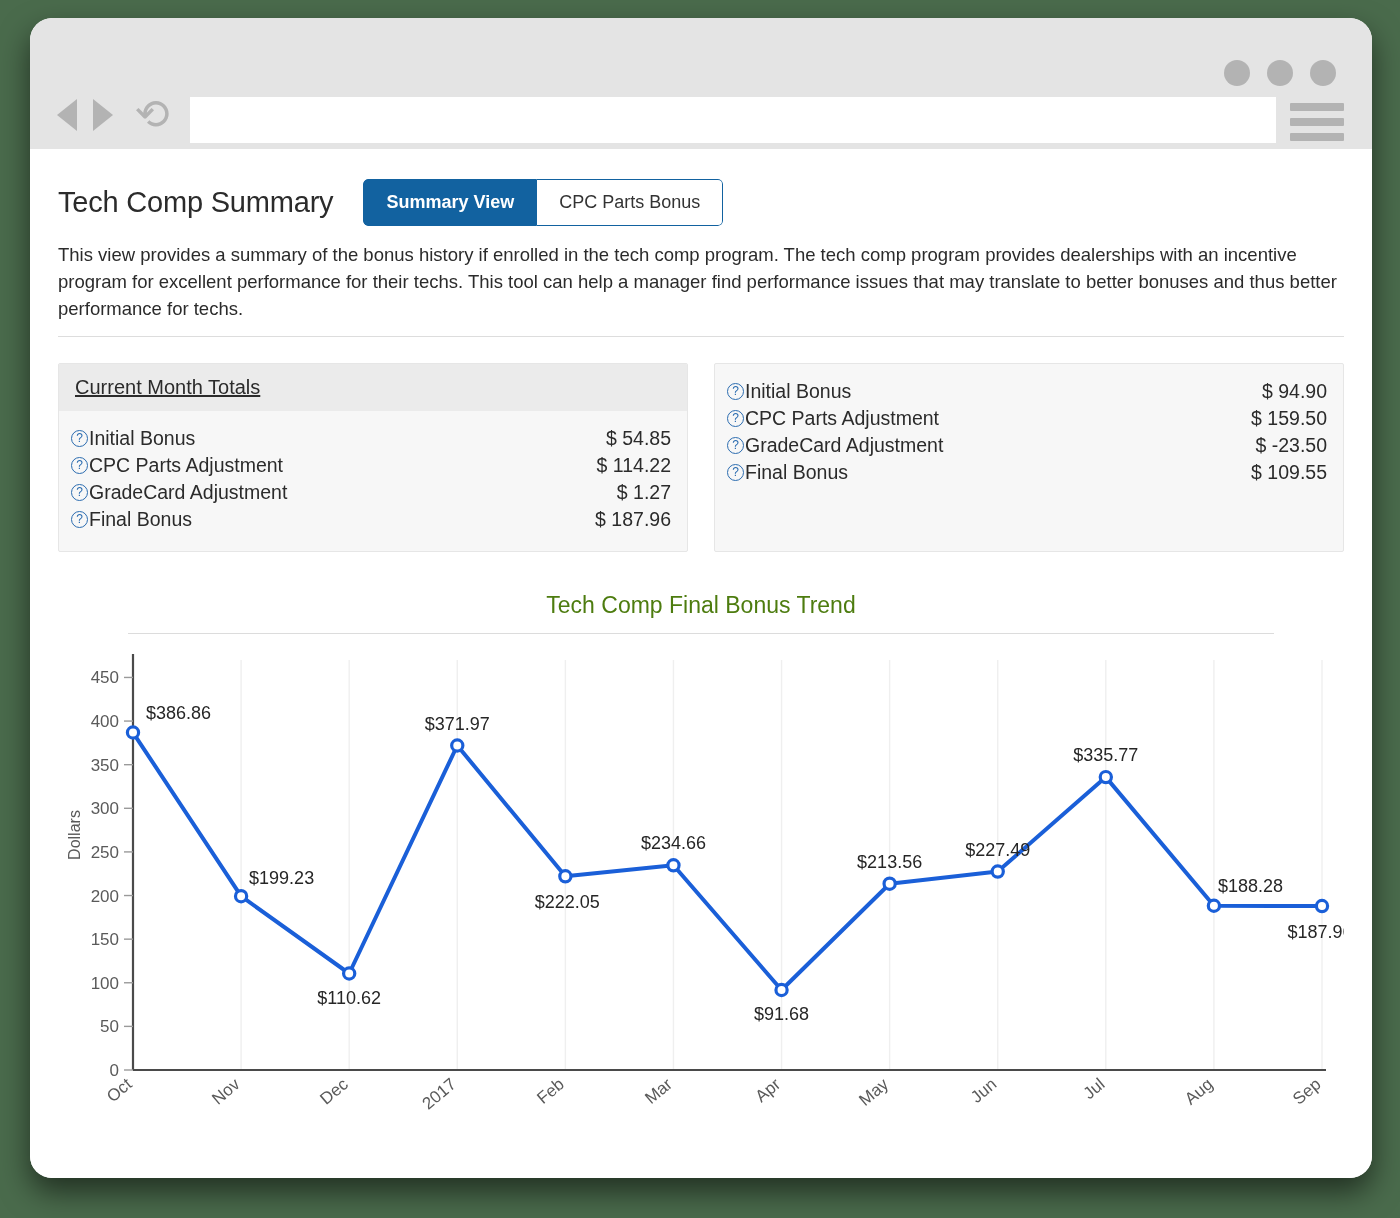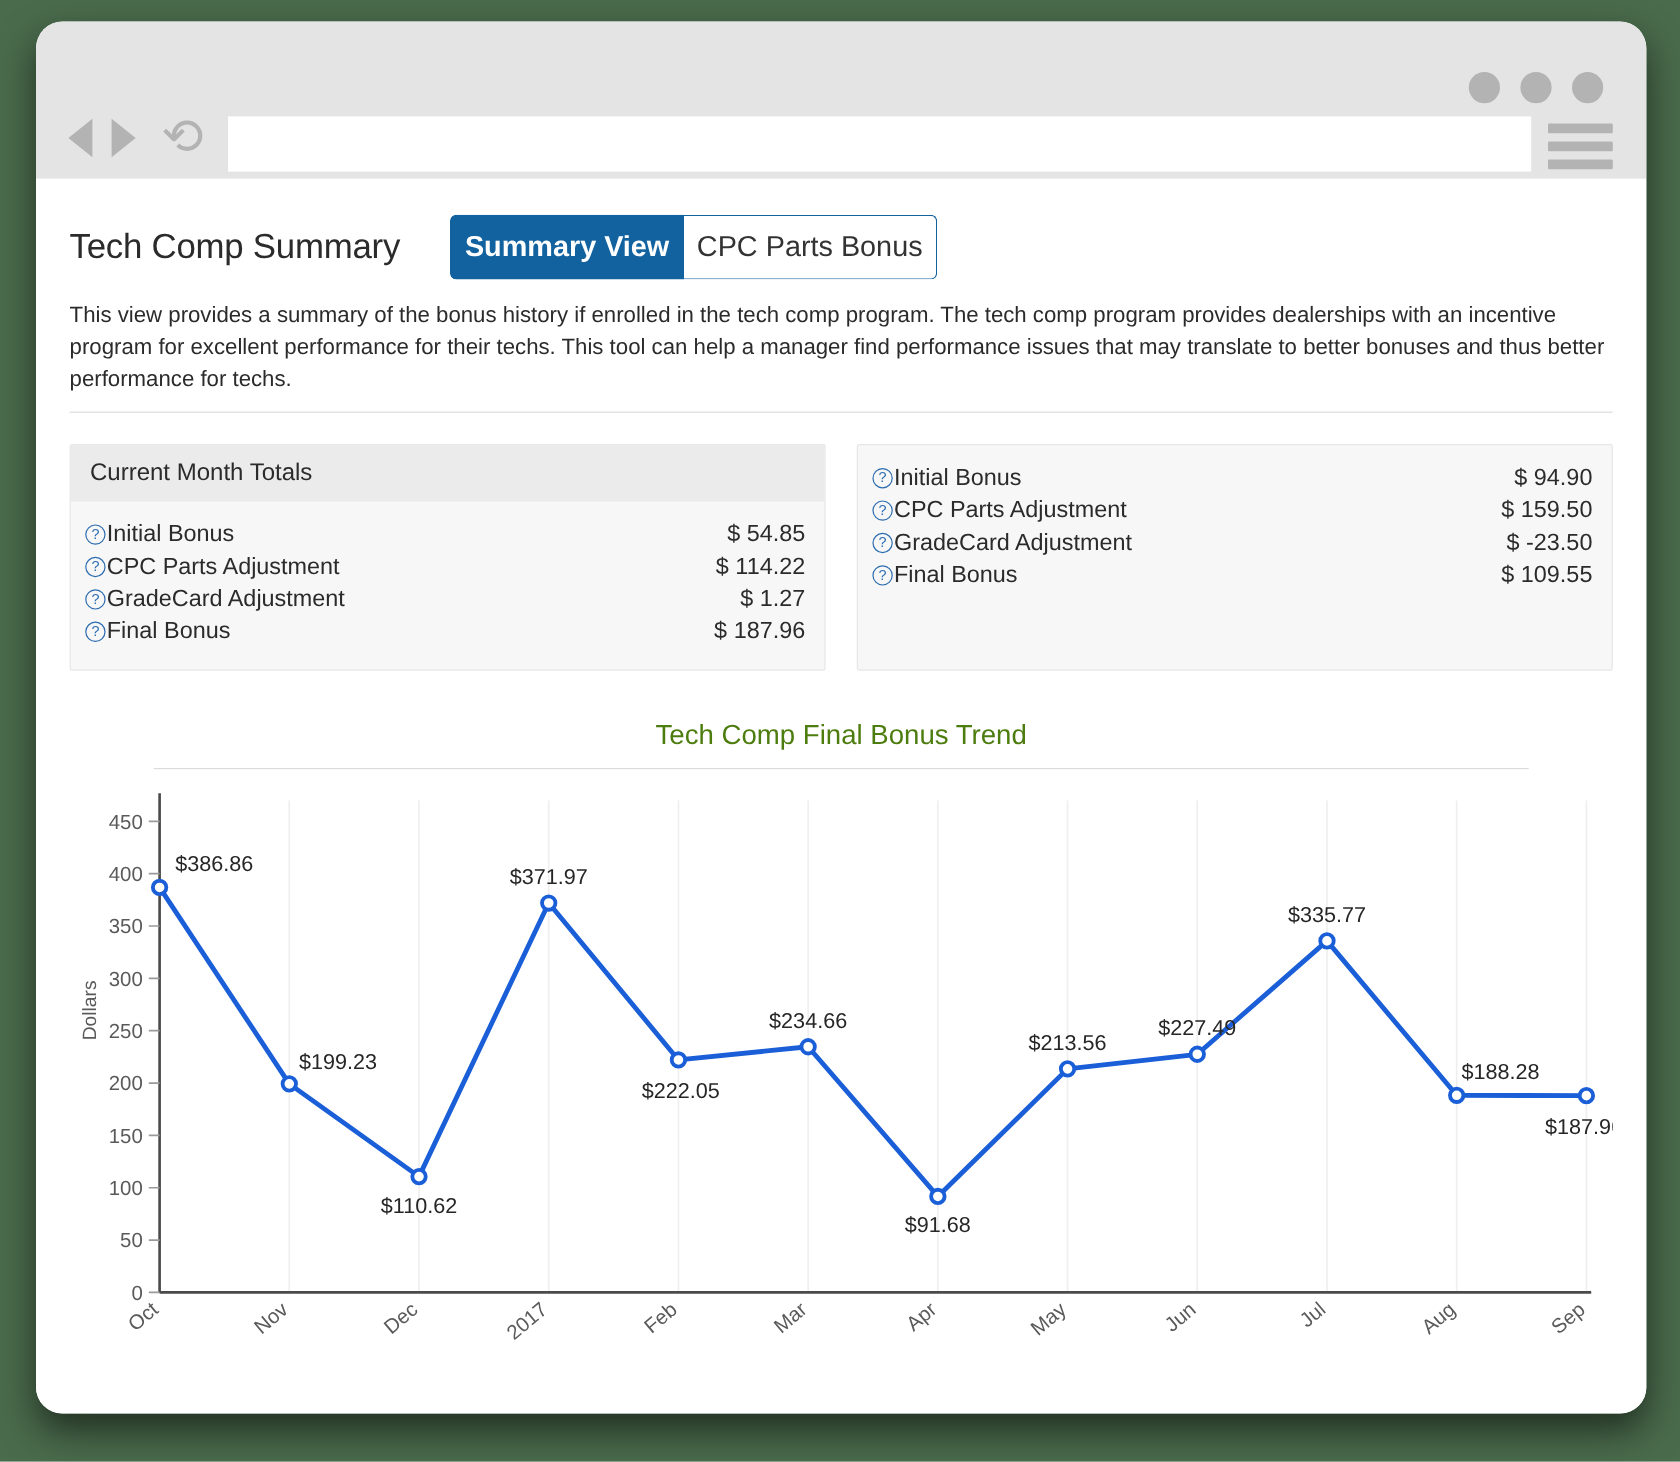--- a/index.html
+++ b/index.html
@@ -124,32 +124,32 @@
     display: flex;
     align-items: center;
     padding-top: 30px;
   }
 
   .page-title {
     font-size: 29px;
     color: #2b2b2b;
     font-weight: 400;
     letter-spacing: -0.2px;
-    margin-right: 42px;
+    margin-right: 30px;
     white-space: nowrap;
   }
 
   .tabs {
     display: flex;
     border-radius: 5px;
     overflow: hidden;
   }
   .tab {
-    font-size: 24px;
-    padding: 12px 11px;
+    font-size: 18px;
+    padding: 12px 22px;
     background: #fff;
     color: #333;
     border: 1px solid #1262a0;
     border-left: none;
     cursor: pointer;
     white-space: nowrap;
   }
   .tab:first-child {
     border-left: 1px solid #1262a0;
     border-top-left-radius: 5px;
@@ -190,20 +190,21 @@
     background: #f7f7f7;
     border: 1px solid #e6e6e6;
     border-radius: 2px;
     overflow: hidden;
   }
   .card-header {
     background: #ebebeb;
     padding: 12px 16px;
     font-size: 20px;
     color: #2b2b2b;
+    text-decoration: underline;
   }
   .card-body {
     padding: 14px 16px 18px 12px;
   }
   .card-row {
     display: flex;
     align-items: center;
     font-size: 19.5px;
     color: #2b2b2b;
     line-height: 1.38;

